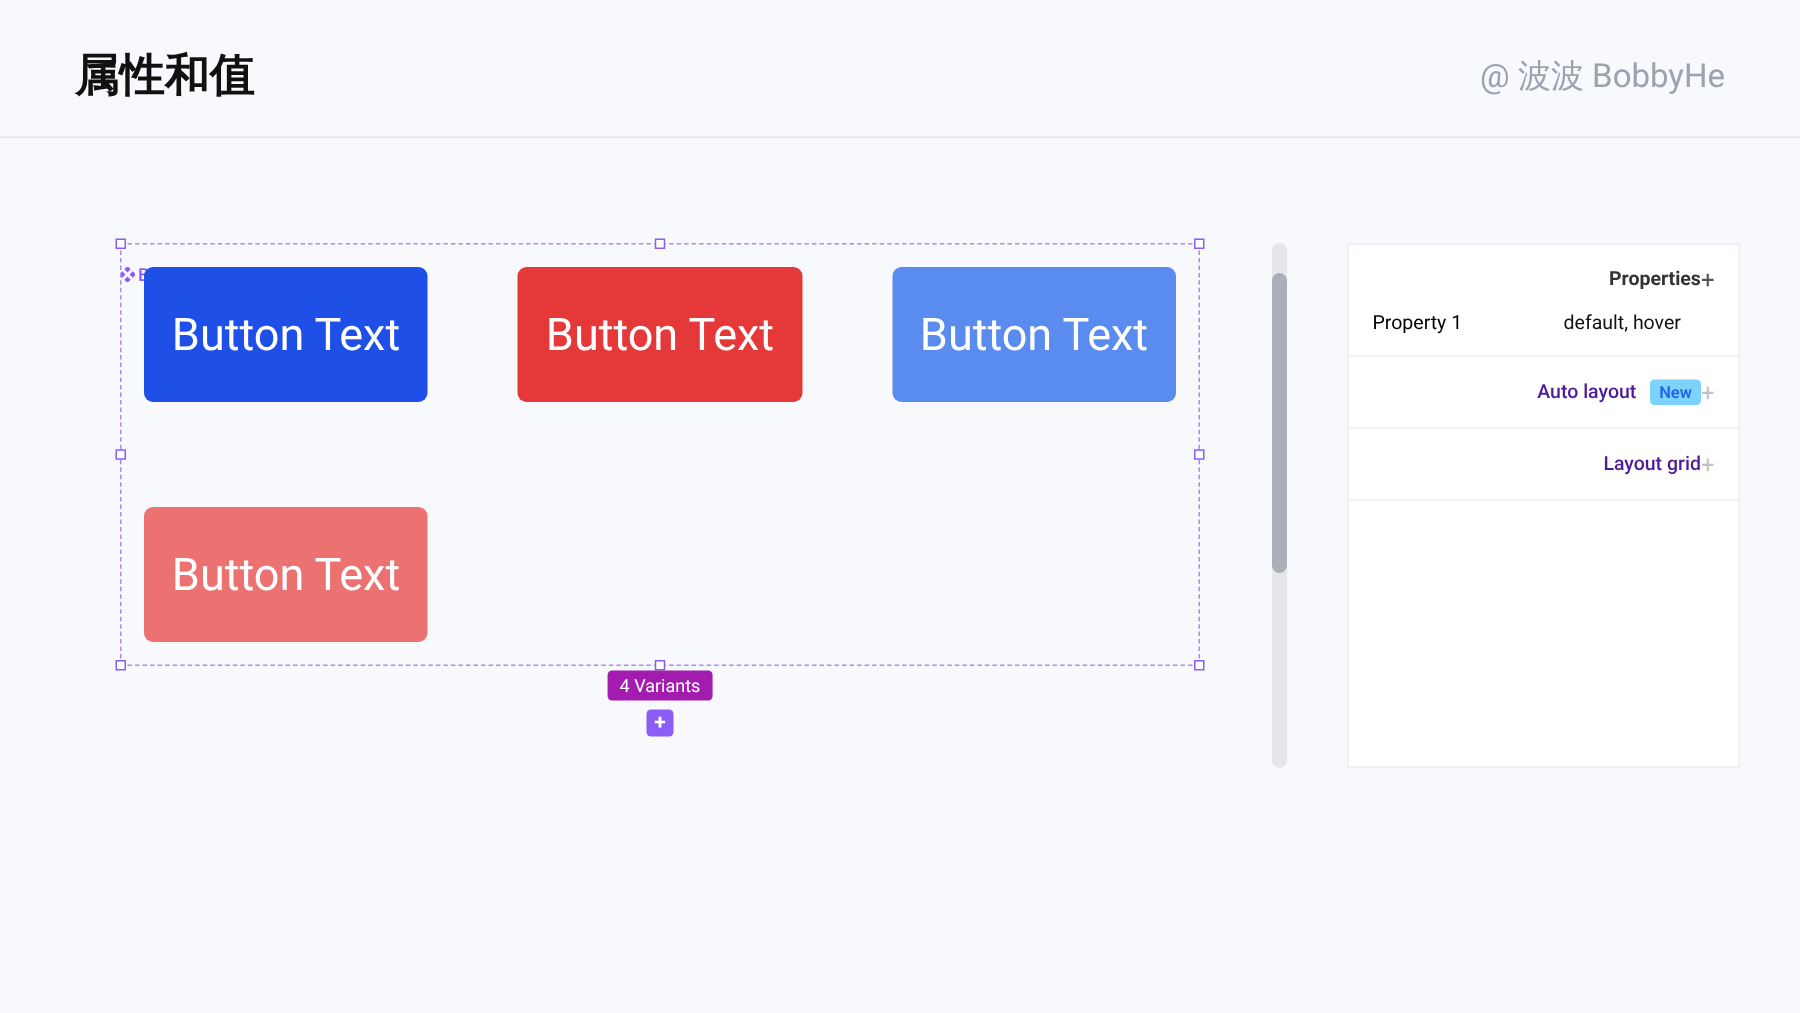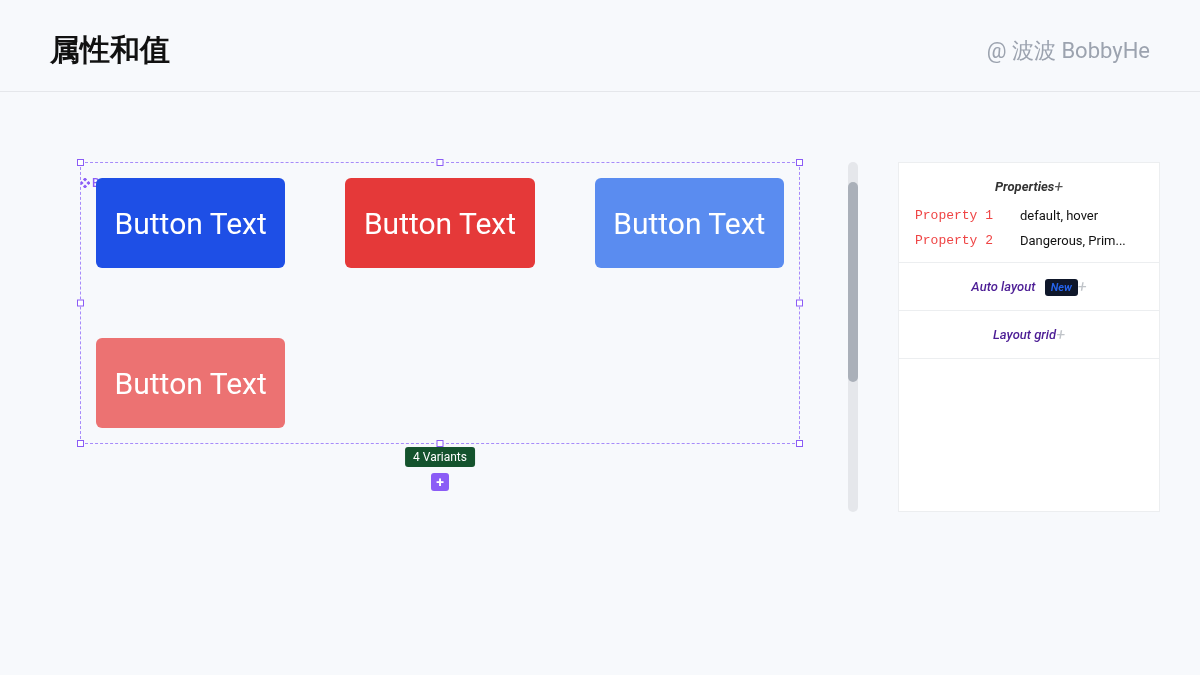--- a/index.html
+++ b/index.html
@@ -94,21 +94,21 @@
     }
     .btn-blue { background: #1e4fe6; }
     .btn-red { background: #e53939; }
     .btn-blue-hover { background: #5a8cf0; }
     .btn-red-hover { background: #ec7272; }
     .variants-badge {
       position: absolute;
       bottom: -24px;
       left: 50%;
       transform: translateX(-50%);
-      background: #14532d;
+      background: #a21caf;
       color: #fff;
       font-size: 12px;
       padding: 3px 8px;
       border-radius: 3px;
     }
     .add-variant-btn {
       position: absolute;
       bottom: -48px;
       left: 50%;
       transform: translateX(-50%);
@@ -145,59 +145,58 @@
       border: 1px solid #eceef0;
       font-size: 13px;
       color: #333;
     }
     .inspector-section {
       padding: 14px 16px;
       border-bottom: 1px solid #eceef0;
     }
     .inspector-header {
       display: flex;
-      justify-content: center;
+      justify-content: flex-end;
       align-items: center;
       font-weight: 700;
       font-size: 13px;
       margin-bottom: 12px;
-      font-style: italic;
     }
     .inspector-header.no-mb { margin-bottom: 0; }
     .plus-icon {
       font-size: 16px;
       color: #555;
       font-weight: 400;
       cursor: pointer;
     }
     .plus-icon.gray { color: #c0c4c9; }
     .prop-row {
       display: flex;
       margin-bottom: 10px;
       font-size: 13px;
     }
     .prop-row:last-child { margin-bottom: 0; }
     .prop-name {
       width: 105px;
-      color: #ef4444;
-      font-family: Liberation Mono, monospace;
+      color: #000000;
     }
     .prop-value {
       color: #111;
       flex: 1;
       white-space: nowrap;
       overflow: hidden;
       text-overflow: ellipsis;
+      text-align: center;
     }
     .section-gray {
       color: #4c1d95;
       font-weight: 500;
     }
     .new-badge {
-      background: #0f172a;
+      background: #7dd3fc;
       color: #2563eb;
       font-size: 11px;
       padding: 2px 6px;
       border-radius: 3px;
       margin-left: 6px;
       font-weight: 600;
     }
     .layer-row {
       display: flex;
       align-items: center;
@@ -296,24 +295,20 @@
       <div class="inspector-header">
         <span>Properties</span>
         <span class="plus-icon">
           <span>+</span>
         </span>
       </div>
       <div class="prop-row">
         <div class="prop-name">Property 1</div>
         <div class="prop-value">default, hover</div>
       </div>
-      <div class="prop-row">
-        <div class="prop-name">Property 2</div>
-        <div class="prop-value">Dangerous, Prim...</div>
-      </div>
     </div>
 
     <div class="inspector-section">
       <div class="inspector-header no-mb">
         <span>
           <span class="section-gray">Auto layout</span>
           <span class="new-badge">New</span>
         </span>
         <span class="plus-icon gray">
           <span>+</span>

